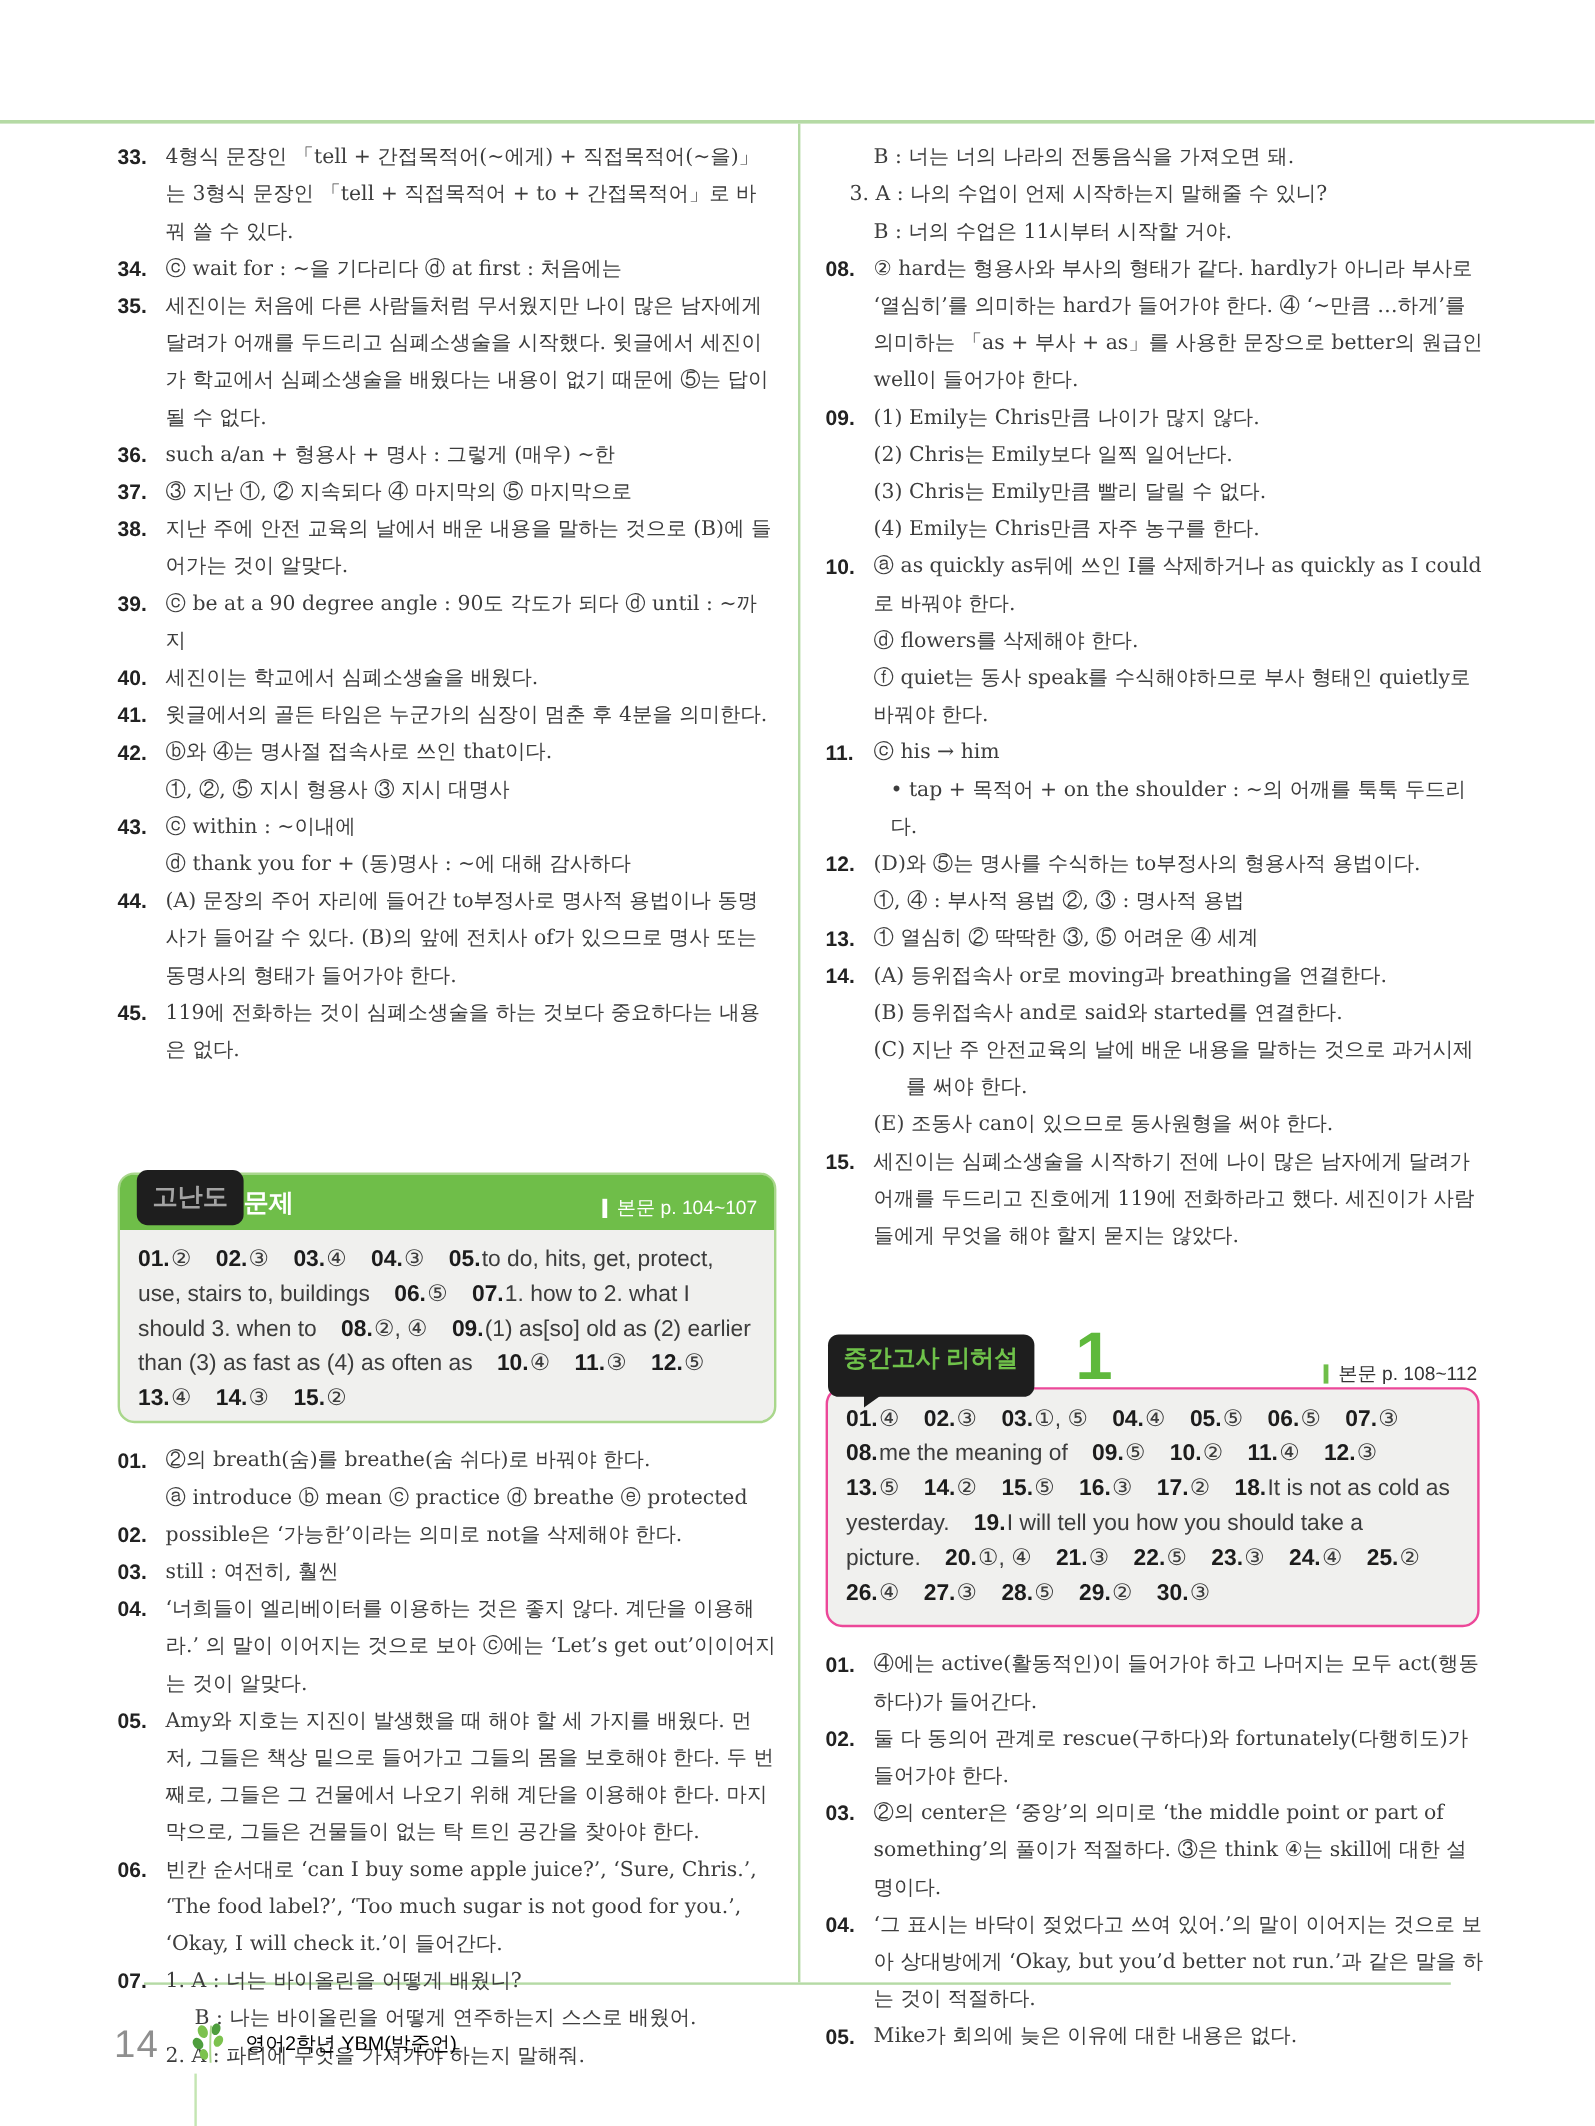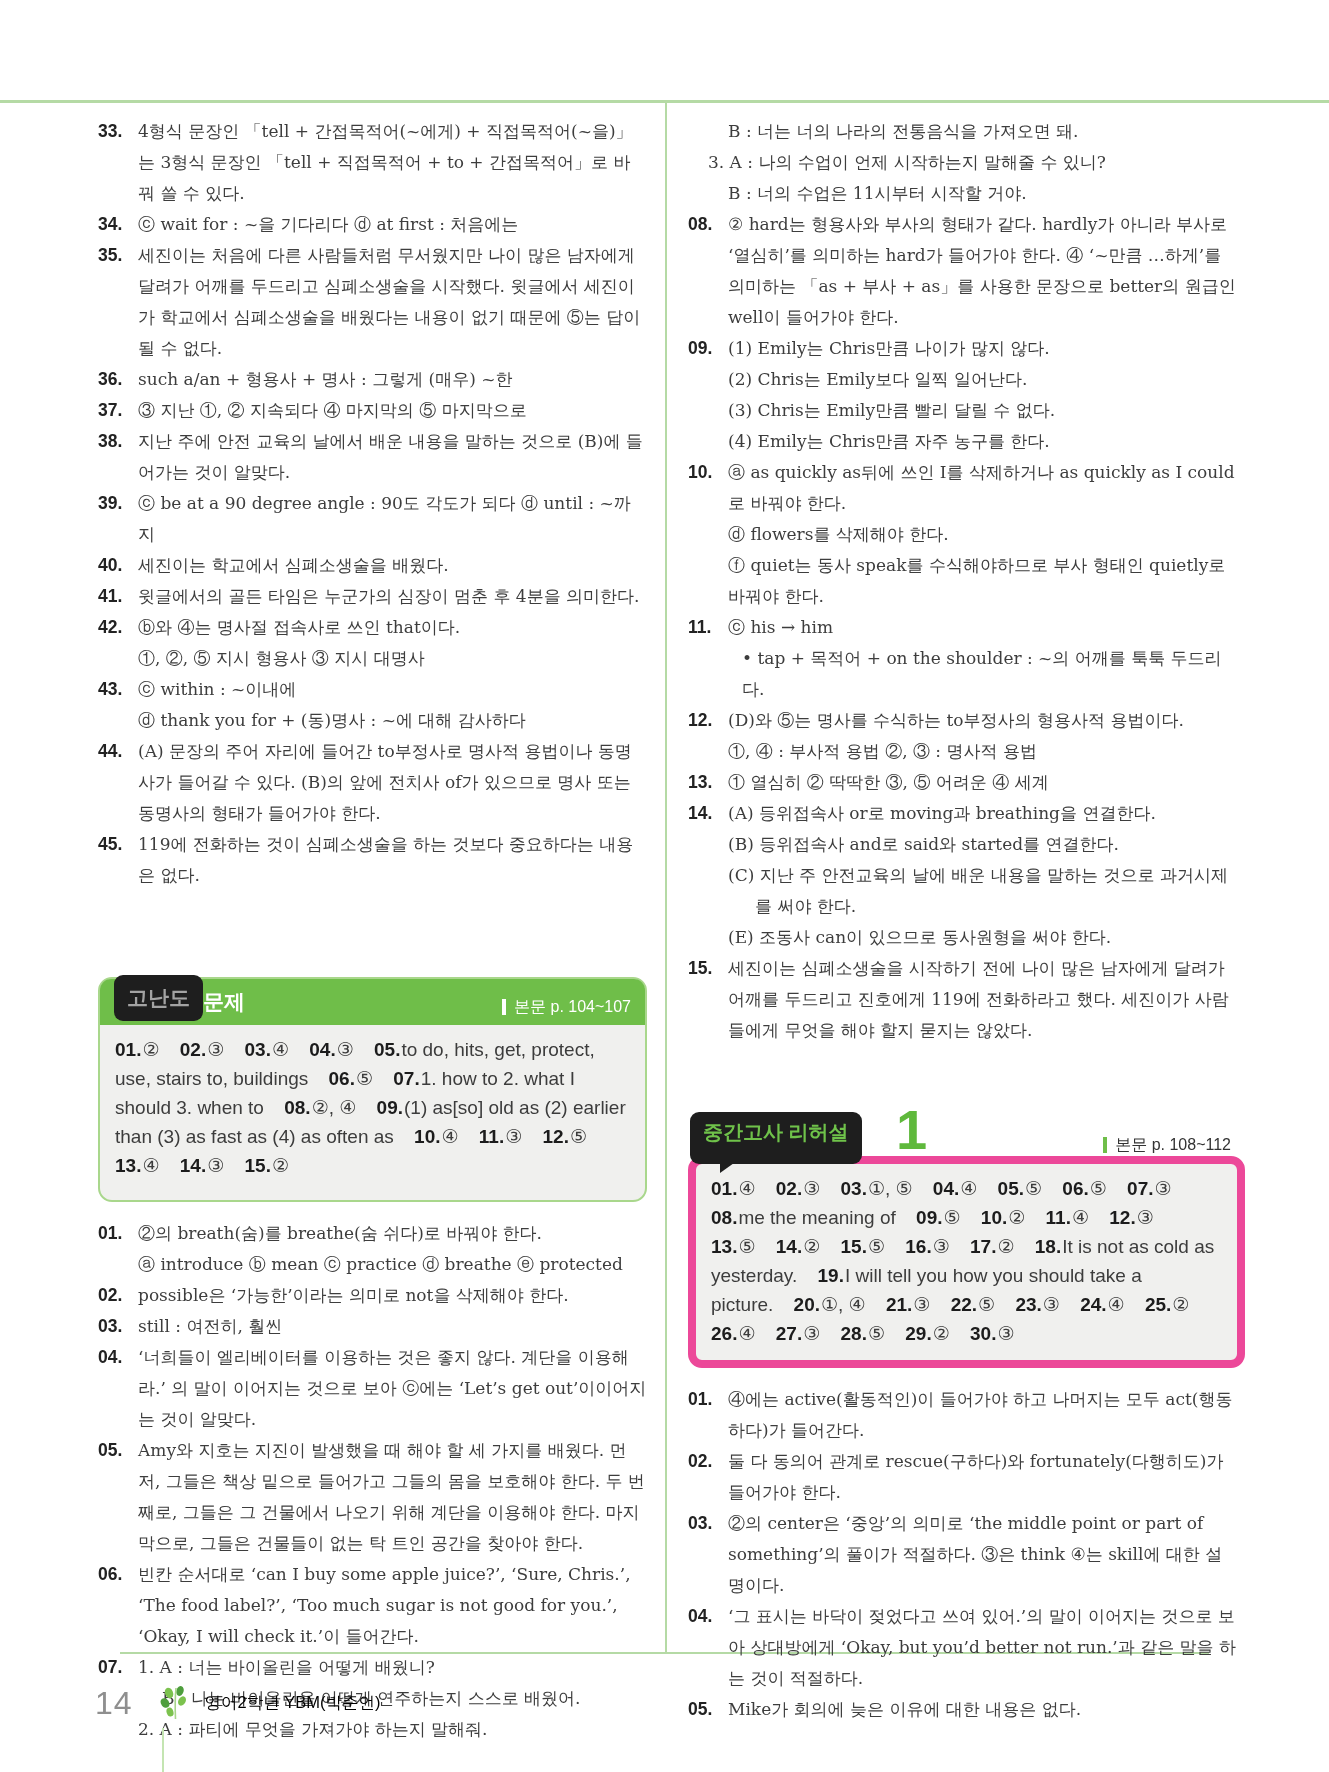--- a/index.html
+++ b/index.html
@@ -37,39 +37,39 @@
                 font-family:"Liberation Sans","DejaVu Sans",sans-serif; font-weight:700; font-size:21px; }
   .hard-title { color:#ffffff; font-family:"Liberation Sans","DejaVu Sans",sans-serif;
                 font-weight:700; font-size:21px; }
   .ref { margin-left:auto; margin-right:14px; align-self:flex-end; margin-bottom:7px;
          font-family:"Liberation Sans","DejaVu Sans",sans-serif; font-size:16px; }
   .hard-header .ref { color:#ffffff; }
   .rb { display:inline-block; width:4px; height:16px; margin-right:8px; vertical-align:-3px; }
   .rb-white { background:#ffffff; }
   .rb-green { background:#6fbe49; }
 
-  .answers { padding:10px 15px 20px; font-family:"Liberation Sans","DejaVu Sans",sans-serif;
+  .answers { padding:10px 15px 4px; font-family:"Liberation Sans","DejaVu Sans",sans-serif;
              font-size:19px; line-height:29px; color:#3c3c3c; }
   .ans { margin-right:15px; }
   .ans-n { font-weight:700; color:#1c1c1c; margin-right:1px; }
 
   
   .reh-wrap { margin-top:64px; position:relative; }
   .reh-header { position:relative; height:46px; z-index:2; }
   .reh-badge { position:absolute; left:2px; top:2px; background:#1e1e1e; color:#6fc24a;
                border-radius:9px; padding:0 13px; height:52px; line-height:40px;
                font-family:"Liberation Sans","DejaVu Sans",sans-serif; font-weight:700; font-size:20px; }
   .reh-badge::after { content:""; position:absolute; left:30px; bottom:-9px; width:0; height:0;
                       border-style:solid; border-width:10px 14px 0 0;
                       border-color:#1e1e1e transparent transparent transparent; }
   .reh-num { position:absolute; left:208px; top:-8px; color:#5fb93c;
              font-family:"Liberation Sans","DejaVu Sans",sans-serif; font-weight:700; font-size:56px; line-height:56px; }
   .reh-ref { position:absolute; right:6px; bottom:0; color:#333333;
              font-family:"Liberation Sans","DejaVu Sans",sans-serif; font-size:16px; }
-  .reh-answers { position:relative; z-index:1; margin-top:0; width:511px; border:8px solid #ec4899;
+  .reh-answers { position:relative; z-index:1; margin-top:0; width:511px; border:2px solid #ec4899;
                  border-radius:14px; background:#f0f0ee; padding:10px 15px 12px;
                  font-family:"Liberation Sans","DejaVu Sans",sans-serif; font-size:19px; line-height:29px; color:#3c3c3c; }
   .reh-expl { margin-top:14px; }
 
   .expl { margin-top:16px; }
 
   
   .footer { position:absolute; left:95px; top:1684px; display:flex; align-items:center; }
   .page-num { font-family:"Liberation Sans","DejaVu Sans",sans-serif; font-size:32px; color:#8f8f8f; letter-spacing:1px; }
   .plant { margin:0 12px 0 24px; position:relative; top:2px; }

